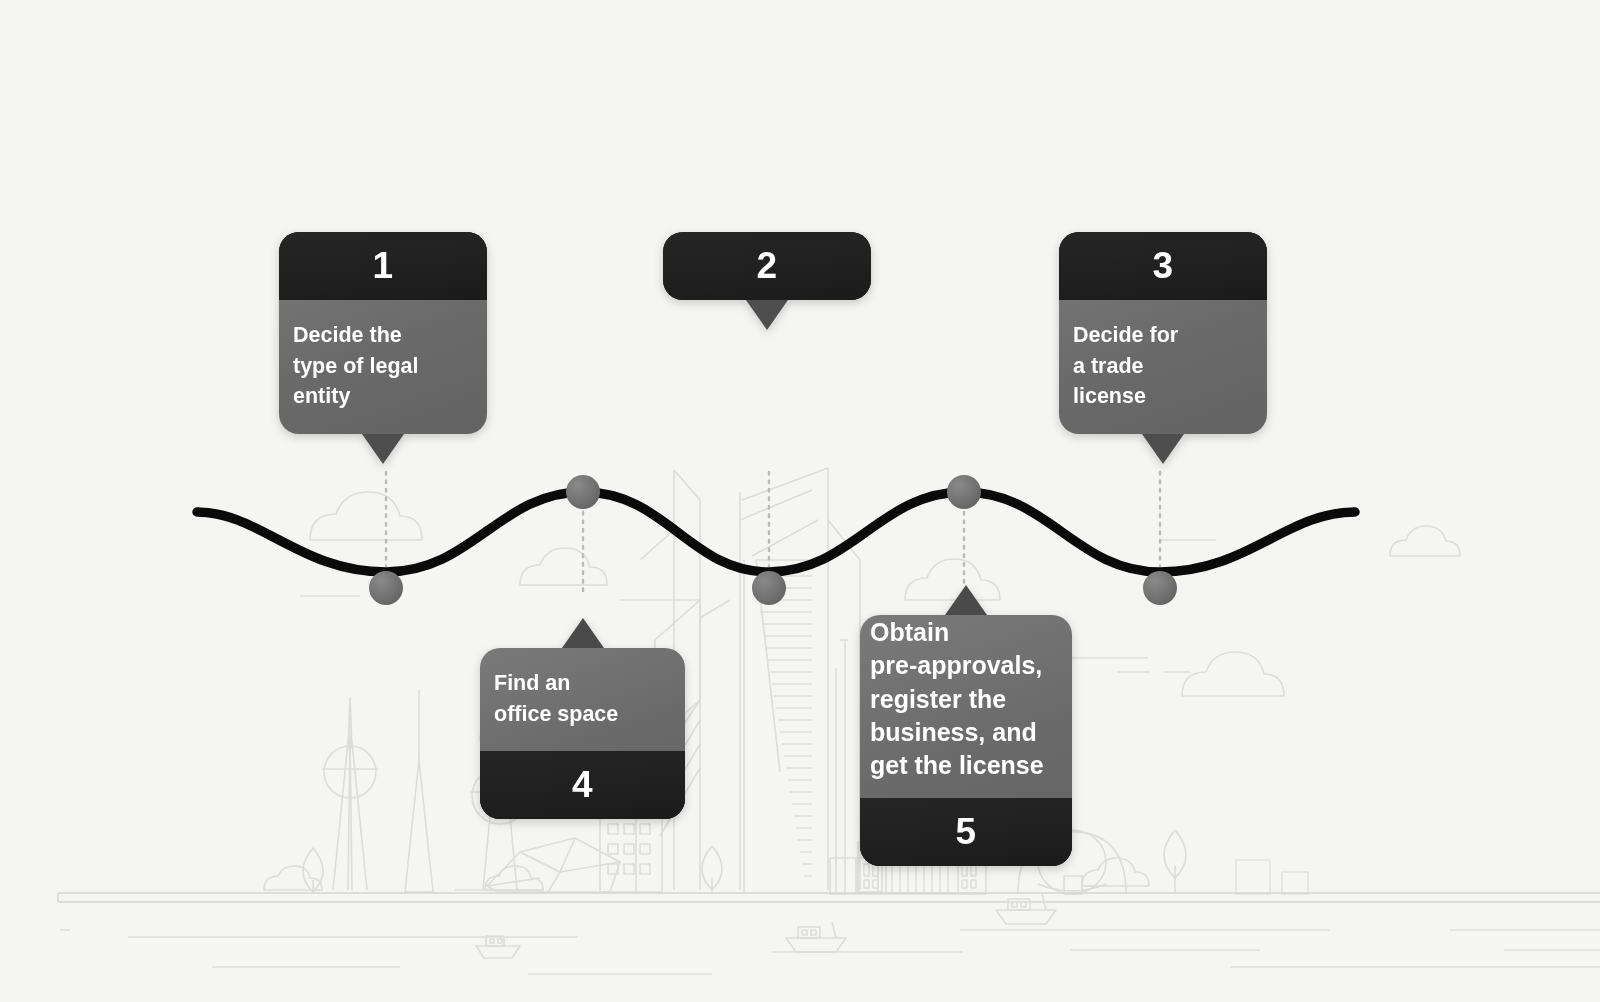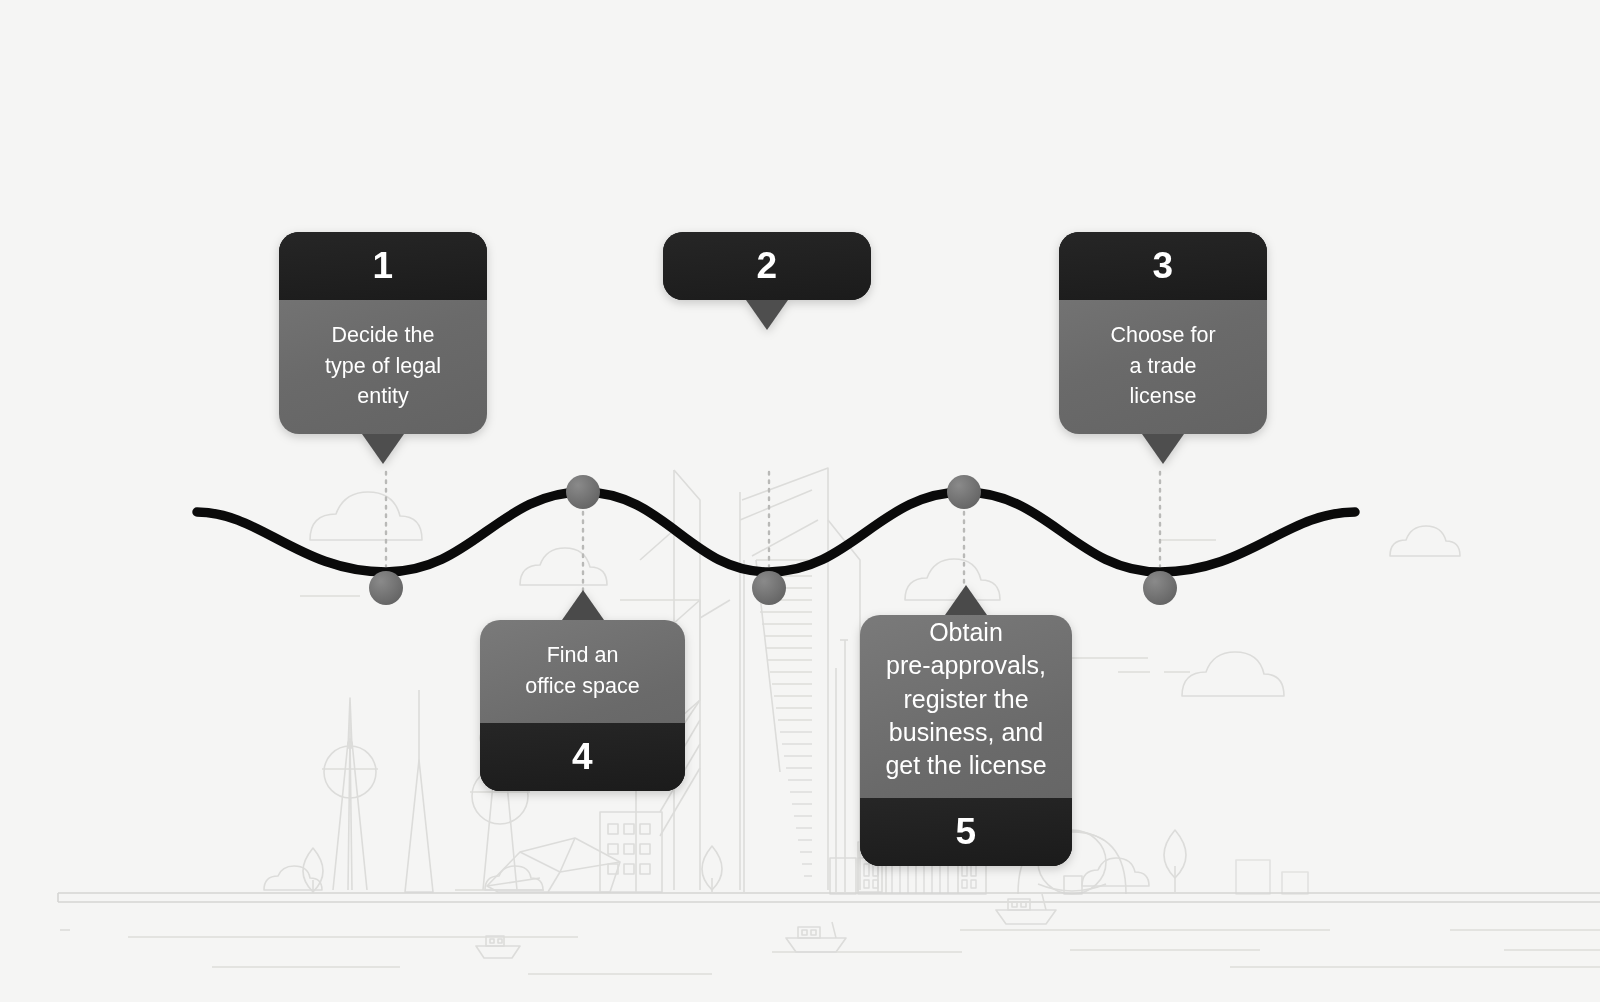--- a/index.html
+++ b/index.html
@@ -53,23 +53,22 @@
     color: #ffffff;
     text-align: center;
     font-size: 37px;
     font-weight: bold;
     line-height: 1;
     padding: 15px 0 16px;
     letter-spacing: 0.5px;
   }
   .body-text {
     color: #ffffff;
-    text-align: center;
     font-size: 21.5px;
-    font-weight: normal;
+    font-weight: bold;
     line-height: 1.42;
     padding: 20px 14px 22px;
     white-space: pre-line;
   }
   .pointer {
     position: absolute;
     left: 50%;
     transform: translateX(-50%);
     width: 0;
     height: 0;
@@ -82,21 +81,21 @@
   }
   .pointer-up {
     top: -30px;
     border-bottom: 30px solid #4a4a4a;
   }
 
   
   #card-1 { left: 279px; top: 232px; }
   #card-2 { left: 663px; top: 232px; }
   #card-3 { left: 1059px; top: 232px; }
-  #card-4 { left: 480px; top: 620px; }
+  #card-4 { left: 480px; top: 648px; }
   #card-5 { left: 860px; top: 615px; }
 
   #card-5 .body-text { font-size: 25px; line-height: 1.33; padding: 1px 10px 16px; }
   #card-4 { width: 205px; }
   #card-5 { width: 212px; }
 </style>
 </head>
 <body>
 
 <div id="stage">
@@ -354,21 +353,21 @@
   <div class="card" id="card-2">
     <div class="card-inner">
       <div class="num-band">2</div>
     </div>
     <div class="pointer pointer-down"></div>
   </div>
 
   <div class="card" id="card-3">
     <div class="card-inner">
       <div class="num-band">3</div>
-      <div class="body-text">Choose for
+      <div class="body-text">Decide for
 a trade
 license</div>
     </div>
     <div class="pointer pointer-down"></div>
   </div>
 
   <div class="card" id="card-4">
     <div class="pointer pointer-up"></div>
     <div class="card-inner">
       <div class="body-text">Find an

